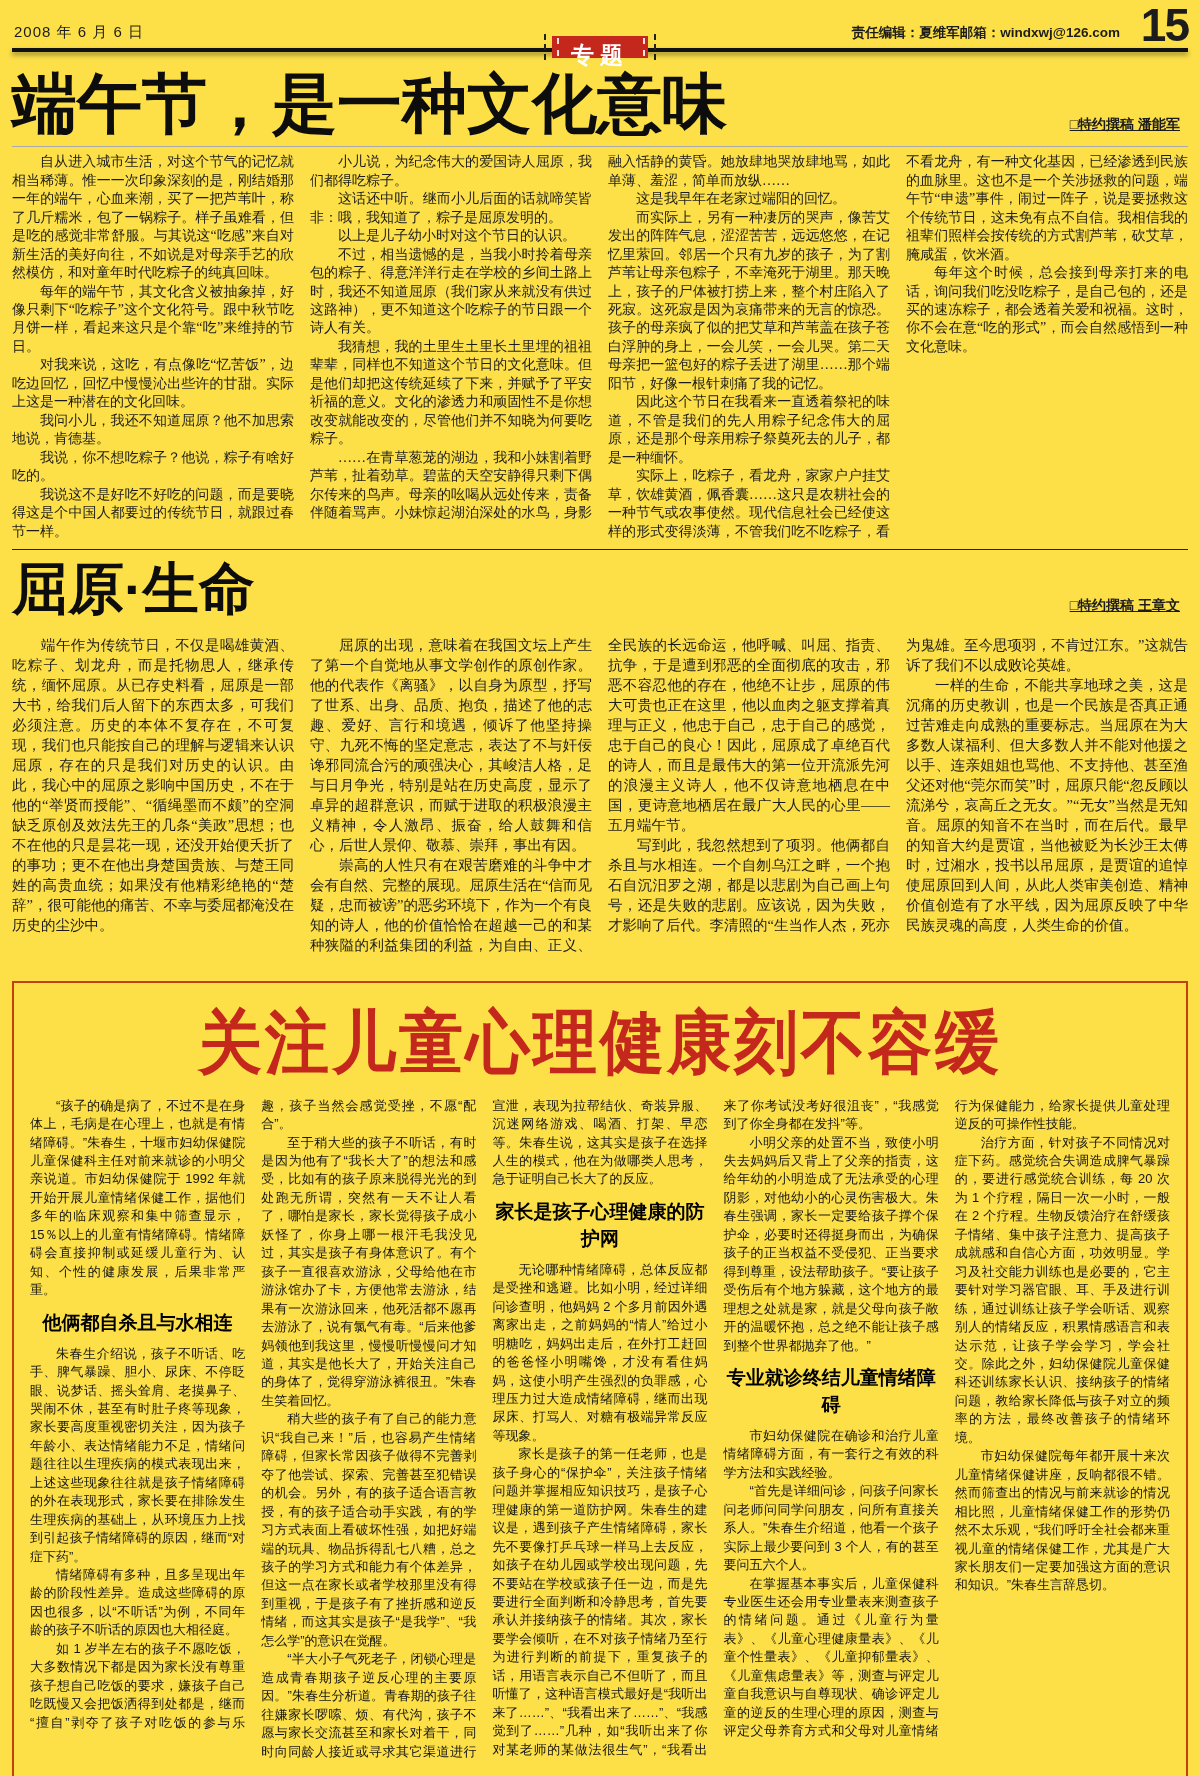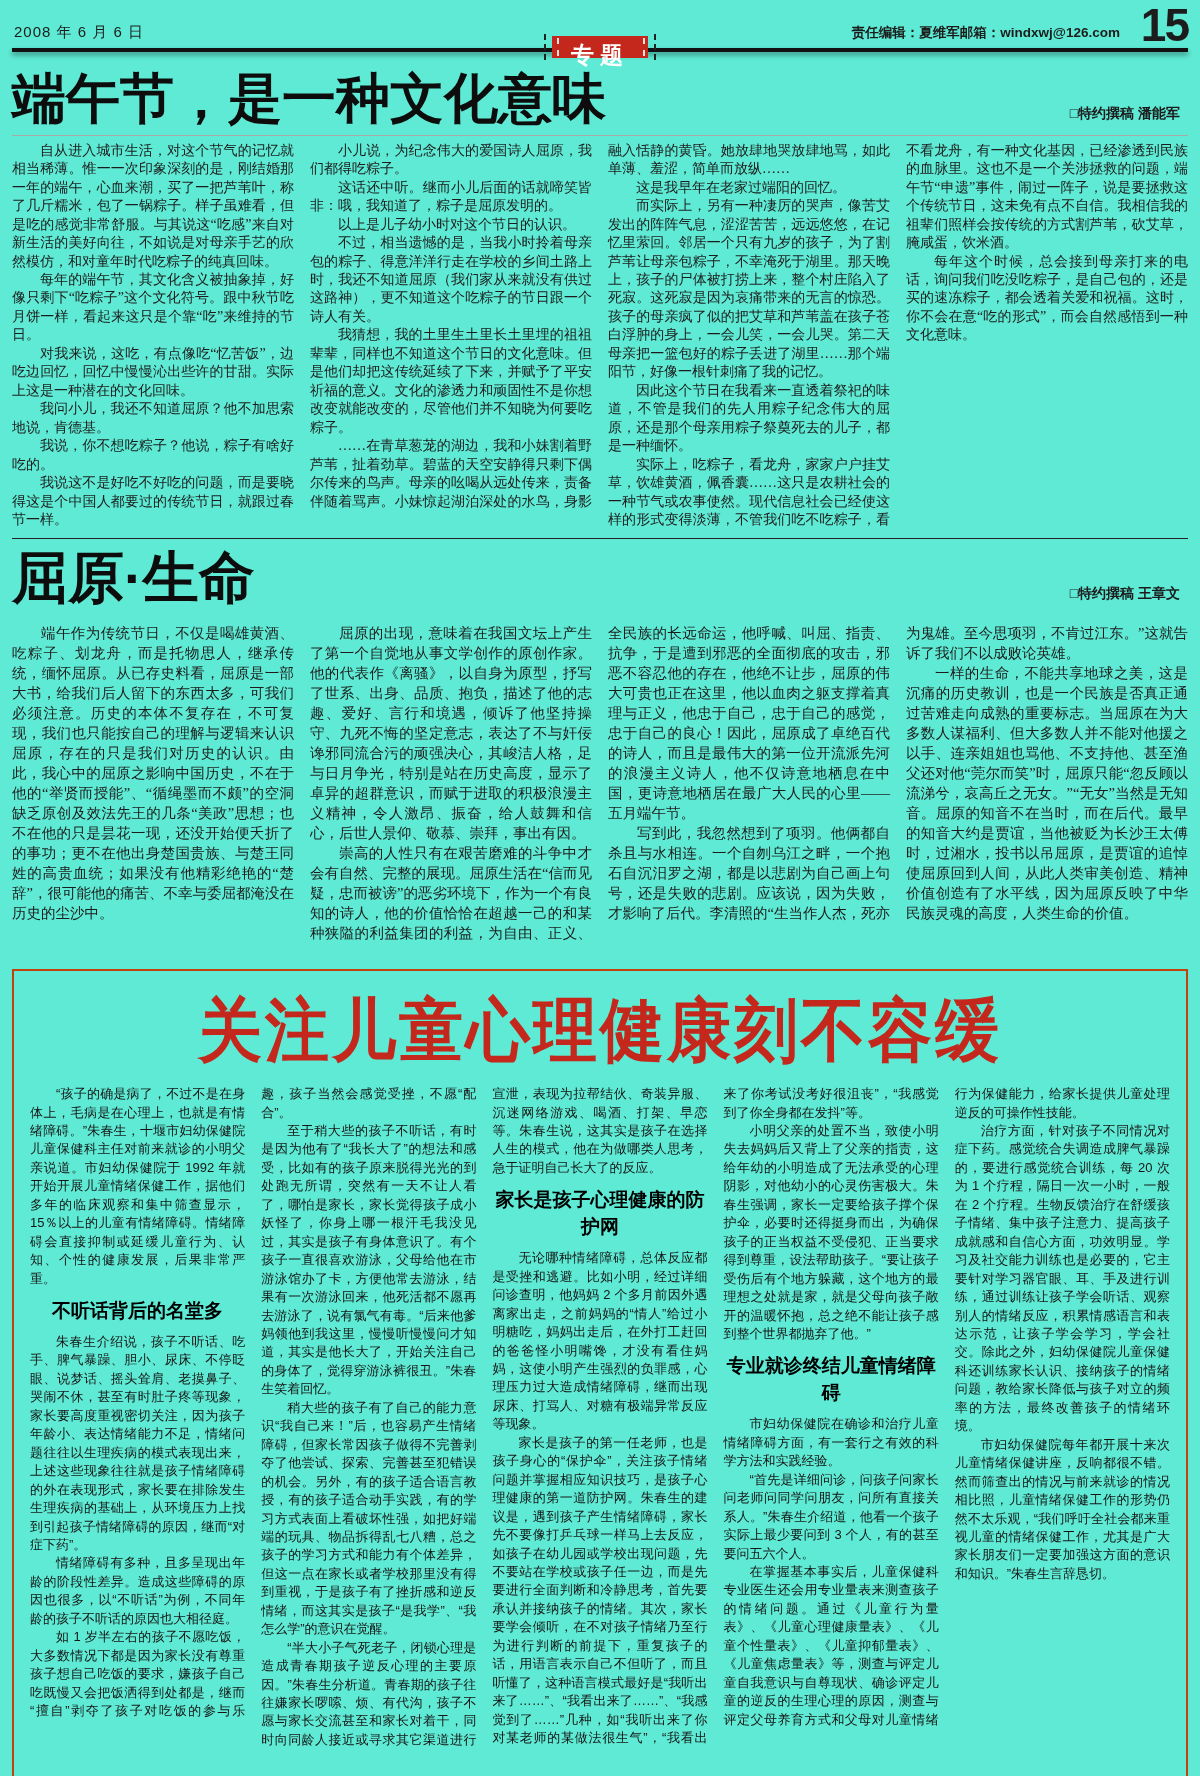--- a/index.html
+++ b/index.html
@@ -1,20 +1,20 @@
 <!DOCTYPE html>
 <html lang="zh" style="--accent: #c4281c; --ink: #1c1c1c;"><head>
 <meta charset="utf-8">
 <style>
   :root { --accent: #c4281c; --ink: #1c1c1c; }
   * { margin:0; padding:0; box-sizing:border-box; }
   html,body { background:#e8e8e6; }
   .page {
     position:relative; width:1200px; height:1776px; margin:0 auto;
-    background:#5eead4; color:var(--ink);
+    background:#fde047; color:var(--ink);
     font-family:"Liberation Serif","DejaVu Serif",serif;
     padding:6px 12px 10px 12px; overflow:hidden;
   }
   
   .masthead { position:relative; height:46px; }
   .m-date { position:absolute; left:2px; bottom:10px; font-size:15px; letter-spacing:1px;
             font-family:"Liberation Sans","DejaVu Sans",sans-serif; }
   .m-editor { position:absolute; right:68px; bottom:10px; font-size:13.5px; font-weight:bold;
               font-family:"Liberation Sans","DejaVu Sans",sans-serif; }
   .m-page-no { position:absolute; right:0; top:-4px; font-size:46px; font-weight:800; line-height:1;
@@ -29,24 +29,24 @@
   .badge:before, .badge:after { content:""; position:absolute; top:2px; bottom:2px; width:0;
            border-left:2px dashed rgba(255,255,255,.85); }
   .badge:before { left:5px; } .badge:after { right:3px; }
   .badge .tick-l,.badge .tick-r { position:absolute; top:-2px; bottom:-2px; width:0;
            border-left:2px dashed #222; }
   .badge .tick-l { left:-8px; } .badge .tick-r { right:-8px; }
   
   .art-head { position:relative; }
   .art-head h1 { font-family:"Liberation Sans","DejaVu Sans",sans-serif; font-weight:800;
                  color:#0d0d0d; letter-spacing:0; }
-  .h1-a { font-size:54px; line-height:1.05; padding-top:18px; }
+  .h1-a { font-size:65px; line-height:1.05; padding-top:18px; }
   .h1-b { font-size:56px; line-height:1.05; padding-top:10px; }
   .byline { position:absolute; right:8px; bottom:4px; font-size:14px; font-weight:bold;
-            font-family:"Liberation Sans","DejaVu Sans",sans-serif; }
+            font-family:"Liberation Sans","DejaVu Sans",sans-serif;text-decoration:underline; }
   .rule-light { border:0; border-top:1px solid #aaa; margin-top:8px; }
   .rule-dark  { border:0; border-top:1.5px solid #222; }
   
   .essay { column-gap:16px; column-fill:auto; text-align:justify; overflow:hidden; }
   .essay p { text-indent:2em; }
   .body-a { height:388px; columns:4; font-size:14px; line-height:1.32; margin-top:6px; }
   .body-b { height:336px; columns:4; font-size:14.5px; line-height:1.38; margin-top:16px; }
   .spacer-a { height:8px; }
   
   .feature { margin-top:10px; border:2px solid #c2410c; height:822px; padding:6px 16px 12px 16px;
@@ -116,21 +116,21 @@
       <p>屈原的出现，意味着在我国文坛上产生了第一个自觉地从事文学创作的原创作家。他的代表作《离骚》，以自身为原型，抒写了世系、出身、品质、抱负，描述了他的志趣、爱好、言行和境遇，倾诉了他坚持操守、九死不悔的坚定意志，表达了不与奸佞谗邪同流合污的顽强决心，其峻洁人格，足与日月争光，特别是站在历史高度，显示了卓异的超群意识，而赋于进取的积极浪漫主义精神，令人激昂、振奋，给人鼓舞和信心，后世人景仰、敬慕、崇拜，事出有因。</p>
       <p>崇高的人性只有在艰苦磨难的斗争中才会有自然、完整的展现。屈原生活在“信而见疑，忠而被谤”的恶劣环境下，作为一个有良知的诗人，他的价值恰恰在超越一己的和某种狭隘的利益集团的利益，为自由、正义、全民族的长远命运，他呼喊、叫屈、指责、抗争，于是遭到邪恶的全面彻底的攻击，邪恶不容忍他的存在，他绝不让步，屈原的伟大可贵也正在这里，他以血肉之躯支撑着真理与正义，他忠于自己，忠于自己的感觉，忠于自己的良心！因此，屈原成了卓绝百代的诗人，而且是最伟大的第一位开流派先河的浪漫主义诗人，他不仅诗意地栖息在中国，更诗意地栖居在最广大人民的心里——五月端午节。</p>
       <p>写到此，我忽然想到了项羽。他俩都自杀且与水相连。一个自刎乌江之畔，一个抱石自沉汨罗之湖，都是以悲剧为自己画上句号，还是失败的悲剧。应该说，因为失败，才影响了后代。李清照的“生当作人杰，死亦为鬼雄。至今思项羽，不肯过江东。”这就告诉了我们不以成败论英雄。</p>
       <p>一样的生命，不能共享地球之美，这是沉痛的历史教训，也是一个民族是否真正通过苦难走向成熟的重要标志。当屈原在为大多数人谋福利、但大多数人并不能对他援之以手、连亲姐姐也骂他、不支持他、甚至渔父还对他“莞尔而笑”时，屈原只能“忽反顾以流涕兮，哀高丘之无女。”“无女”当然是无知音。屈原的知音不在当时，而在后代。最早的知音大约是贾谊，当他被贬为长沙王太傅时，过湘水，投书以吊屈原，是贾谊的追悼使屈原回到人间，从此人类审美创造、精神价值创造有了水平线，因为屈原反映了中华民族灵魂的高度，人类生命的价值。</p>
     </div>
 
   <div class="feature">
     <div class="feature-title">关注儿童心理健康刻不容缓</div>
     <div class="feature-body">
         <p>“孩子的确是病了，不过不是在身体上，毛病是在心理上，也就是有情绪障碍。”朱春生，十堰市妇幼保健院儿童保健科主任对前来就诊的小明父亲说道。市妇幼保健院于 1992 年就开始开展儿童情绪保健工作，据他们多年的临床观察和集中筛查显示，15％以上的儿童有情绪障碍。情绪障碍会直接抑制或延缓儿童行为、认知、个性的健康发展，后果非常严重。</p>
-        <h3>不听话背后的名堂多</h3>
+        <h3>他俩都自杀且与水相连</h3>
         <p>朱春生介绍说，孩子不听话、吃手、脾气暴躁、胆小、尿床、不停眨眼、说梦话、摇头耸肩、老摸鼻子、哭闹不休，甚至有时肚子疼等现象，家长要高度重视密切关注，因为孩子年龄小、表达情绪能力不足，情绪问题往往以生理疾病的模式表现出来，上述这些现象往往就是孩子情绪障碍的外在表现形式，家长要在排除发生生理疾病的基础上，从环境压力上找到引起孩子情绪障碍的原因，继而“对症下药”。</p>
         <p>情绪障碍有多种，且多呈现出年龄的阶段性差异。造成这些障碍的原因也很多，以“不听话”为例，不同年龄的孩子不听话的原因也大相径庭。</p>
         <p>如 1 岁半左右的孩子不愿吃饭，大多数情况下都是因为家长没有尊重孩子想自己吃饭的要求，嫌孩子自己吃既慢又会把饭洒得到处都是，继而“擅自”剥夺了孩子对吃饭的参与乐趣，孩子当然会感觉受挫，不愿“配合”。</p>
         <p>至于稍大些的孩子不听话，有时是因为他有了“我长大了”的想法和感受，比如有的孩子原来脱得光光的到处跑无所谓，突然有一天不让人看了，哪怕是家长，家长觉得孩子成小妖怪了，你身上哪一根汗毛我没见过，其实是孩子有身体意识了。有个孩子一直很喜欢游泳，父母给他在市游泳馆办了卡，方便他常去游泳，结果有一次游泳回来，他死活都不愿再去游泳了，说有氯气有毒。“后来他爹妈领他到我这里，慢慢听慢慢问才知道，其实是他长大了，开始关注自己的身体了，觉得穿游泳裤很丑。”朱春生笑着回忆。</p>
         <p>稍大些的孩子有了自己的能力意识“我自己来！”后，也容易产生情绪障碍，但家长常因孩子做得不完善剥夺了他尝试、探索、完善甚至犯错误的机会。另外，有的孩子适合语言教授，有的孩子适合动手实践，有的学习方式表面上看破坏性强，如把好端端的玩具、物品拆得乱七八糟，总之孩子的学习方式和能力有个体差异，但这一点在家长或者学校那里没有得到重视，于是孩子有了挫折感和逆反情绪，而这其实是孩子“是我学”、“我怎么学”的意识在觉醒。</p>
         <p>“半大小子气死老子，闭锁心理是造成青春期孩子逆反心理的主要原因。”朱春生分析道。青春期的孩子往往嫌家长啰嗦、烦、有代沟，孩子不愿与家长交流甚至和家长对着干，同时向同龄人接近或寻求其它渠道进行宣泄，表现为拉帮结伙、奇装异服、沉迷网络游戏、喝酒、打架、早恋等。朱春生说，这其实是孩子在选择人生的模式，他在为做哪类人思考，急于证明自己长大了的反应。</p>
         <h3>家长是孩子心理健康的防护网</h3>
         <p>无论哪种情绪障碍，总体反应都是受挫和逃避。比如小明，经过详细问诊查明，他妈妈 2 个多月前因外遇离家出走，之前妈妈的“情人”给过小明糖吃，妈妈出走后，在外打工赶回的爸爸怪小明嘴馋，才没有看住妈妈，这使小明产生强烈的负罪感，心理压力过大造成情绪障碍，继而出现尿床、打骂人、对糖有极端异常反应等现象。</p>
         <p>家长是孩子的第一任老师，也是孩子身心的“保护伞”，关注孩子情绪问题并掌握相应知识技巧，是孩子心理健康的第一道防护网。朱春生的建议是，遇到孩子产生情绪障碍，家长先不要像打乒乓球一样马上去反应，如孩子在幼儿园或学校出现问题，先不要站在学校或孩子任一边，而是先要进行全面判断和冷静思考，首先要承认并接纳孩子的情绪。其次，家长要学会倾听，在不对孩子情绪乃至行为进行判断的前提下，重复孩子的话，用语言表示自己不但听了，而且听懂了，这种语言模式最好是“我听出来了……”、“我看出来了……”、“我感觉到了……”几种，如“我听出来了你对某老师的某做法很生气”，“我看出来了你考试没考好很沮丧”，“我感觉到了你全身都在发抖”等。</p>
         <p>小明父亲的处置不当，致使小明失去妈妈后又背上了父亲的指责，这给年幼的小明造成了无法承受的心理阴影，对他幼小的心灵伤害极大。朱春生强调，家长一定要给孩子撑个保护伞，必要时还得挺身而出，为确保孩子的正当权益不受侵犯、正当要求得到尊重，设法帮助孩子。“要让孩子受伤后有个地方躲藏，这个地方的最理想之处就是家，就是父母向孩子敞开的温暖怀抱，总之绝不能让孩子感到整个世界都抛弃了他。”</p>

